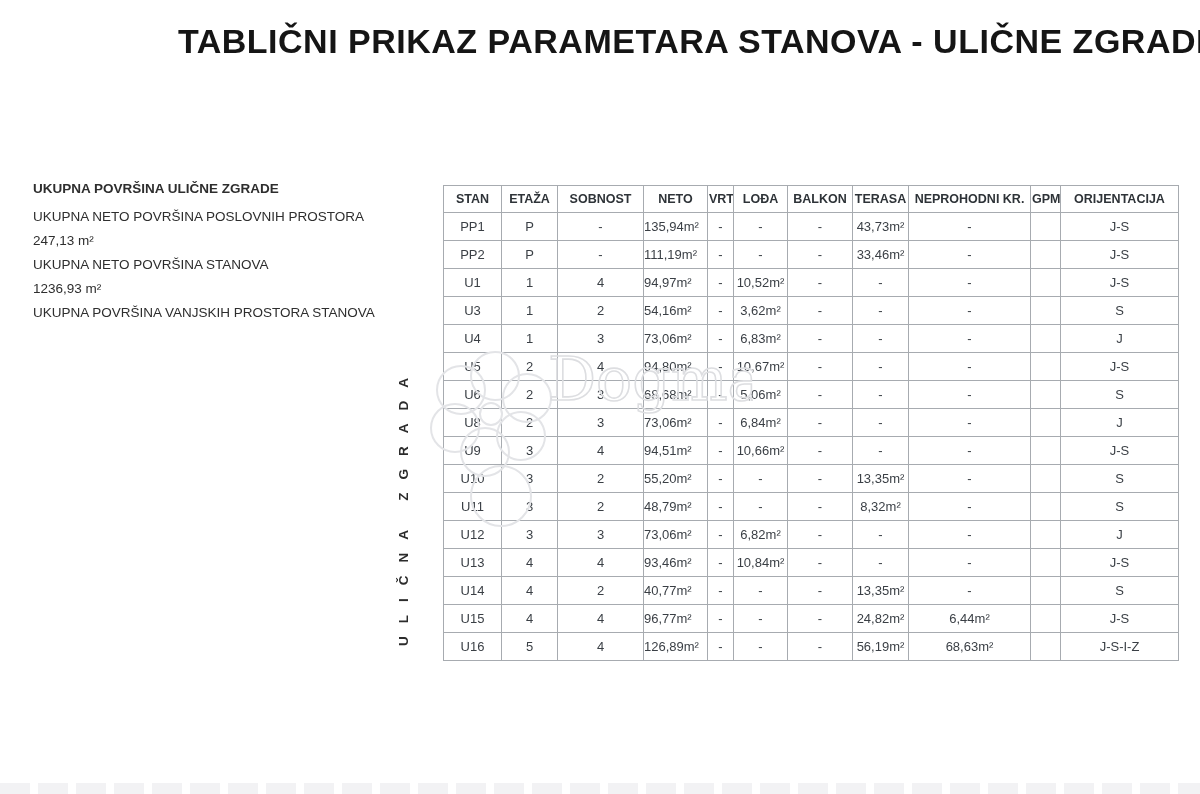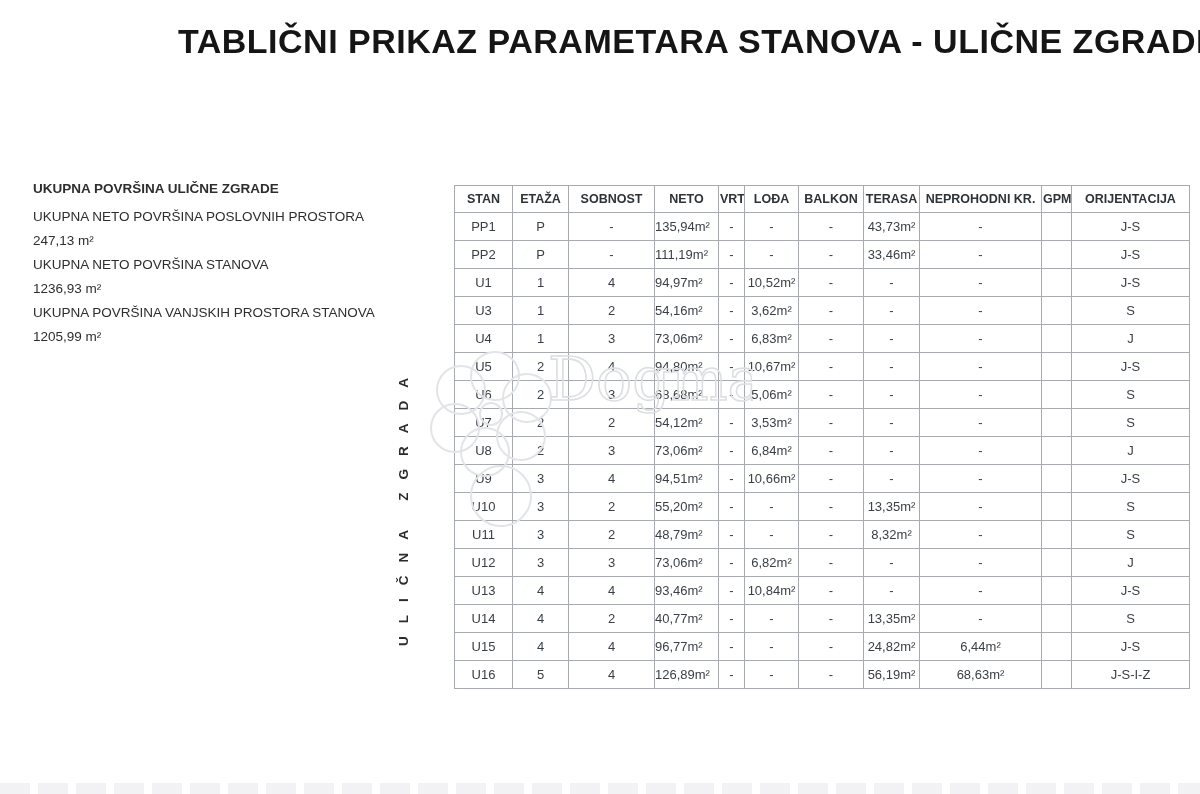--- a/index.html
+++ b/index.html
@@ -17,21 +17,21 @@
   .summary .heading{ font-weight:700; height:27px; line-height:22px; }
   .summary .value{ font-weight:400; }
 
   .vertical-label{
     position:absolute; left:396px; top:292px; height:354px; width:22px;
     writing-mode:vertical-rl; transform:rotate(180deg);
     font-size:13.5px; font-weight:700; letter-spacing:13px;
     color:#2b2b2b; white-space:nowrap;
   }
 
-  .table-wrap{ position:absolute; left:454px; top:185px; }
+  .table-wrap{ position:absolute; left:443px; top:185px; }
   table{ border-collapse:collapse; table-layout:fixed; width:735px;
          font-size:13px; color:#3a3f45; }
   th,td{ border:1px solid #a7abb0; text-align:center; white-space:nowrap;
          overflow:hidden; background:transparent; }
   th{ height:27px; font-size:12.5px; font-weight:700; color:#2e3338; padding:0 1px; }
   td{ height:28px; font-weight:400; }
   td:nth-child(4){ text-align:right; padding-right:16px; }
 
   .watermark{
     position:absolute; left:423px; top:328px; width:330px; height:215px;
@@ -48,21 +48,20 @@
 
 <h1 class="page-title">TABLIČNI PRIKAZ PARAMETARA STANOVA - ULIČNE ZGRADE</h1>
 
 <div class="summary">
   <div class="line heading">UKUPNA POVRŠINA ULIČNE ZGRADE</div>
   <div class="line">UKUPNA NETO POVRŠINA POSLOVNIH PROSTORA</div>
   <div class="line value">247,13 m²</div>
   <div class="line">UKUPNA NETO POVRŠINA STANOVA</div>
   <div class="line value">1236,93 m²</div>
   <div class="line">UKUPNA POVRŠINA VANJSKIH PROSTORA STANOVA</div>
-  <div class="line value">1205,99 m²</div>
 </div>
 
 <div class="vertical-label">ULIČNA ZGRADA</div>
 
 <div class="table-wrap">
   <table>
     <colgroup>
       <col style="width:58px">
         <col style="width:56px">
         <col style="width:86px">
@@ -176,33 +175,20 @@
           <td>68,68m²</td>
           <td>-</td>
           <td>5,06m²</td>
           <td>-</td>
           <td>-</td>
           <td>-</td>
           <td></td>
           <td>S</td>
         </tr>
         <tr>
-          <td>U7</td>
-          <td>2</td>
-          <td>2</td>
-          <td>54,12m²</td>
-          <td>-</td>
-          <td>3,53m²</td>
-          <td>-</td>
-          <td>-</td>
-          <td>-</td>
-          <td></td>
-          <td>S</td>
-        </tr>
-        <tr>
           <td>U8</td>
           <td>2</td>
           <td>3</td>
           <td>73,06m²</td>
           <td>-</td>
           <td>6,84m²</td>
           <td>-</td>
           <td>-</td>
           <td>-</td>
           <td></td>

